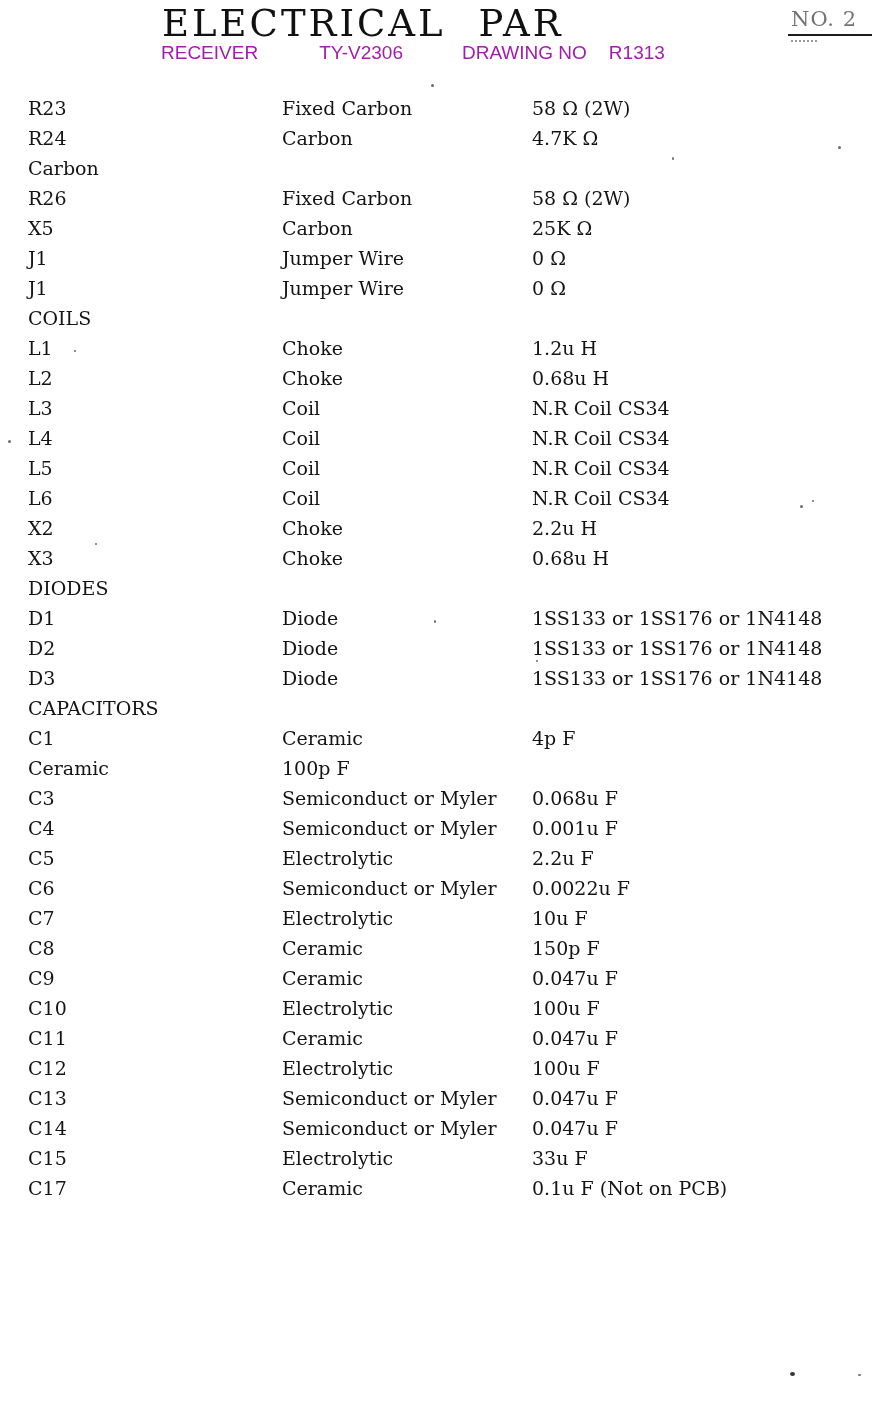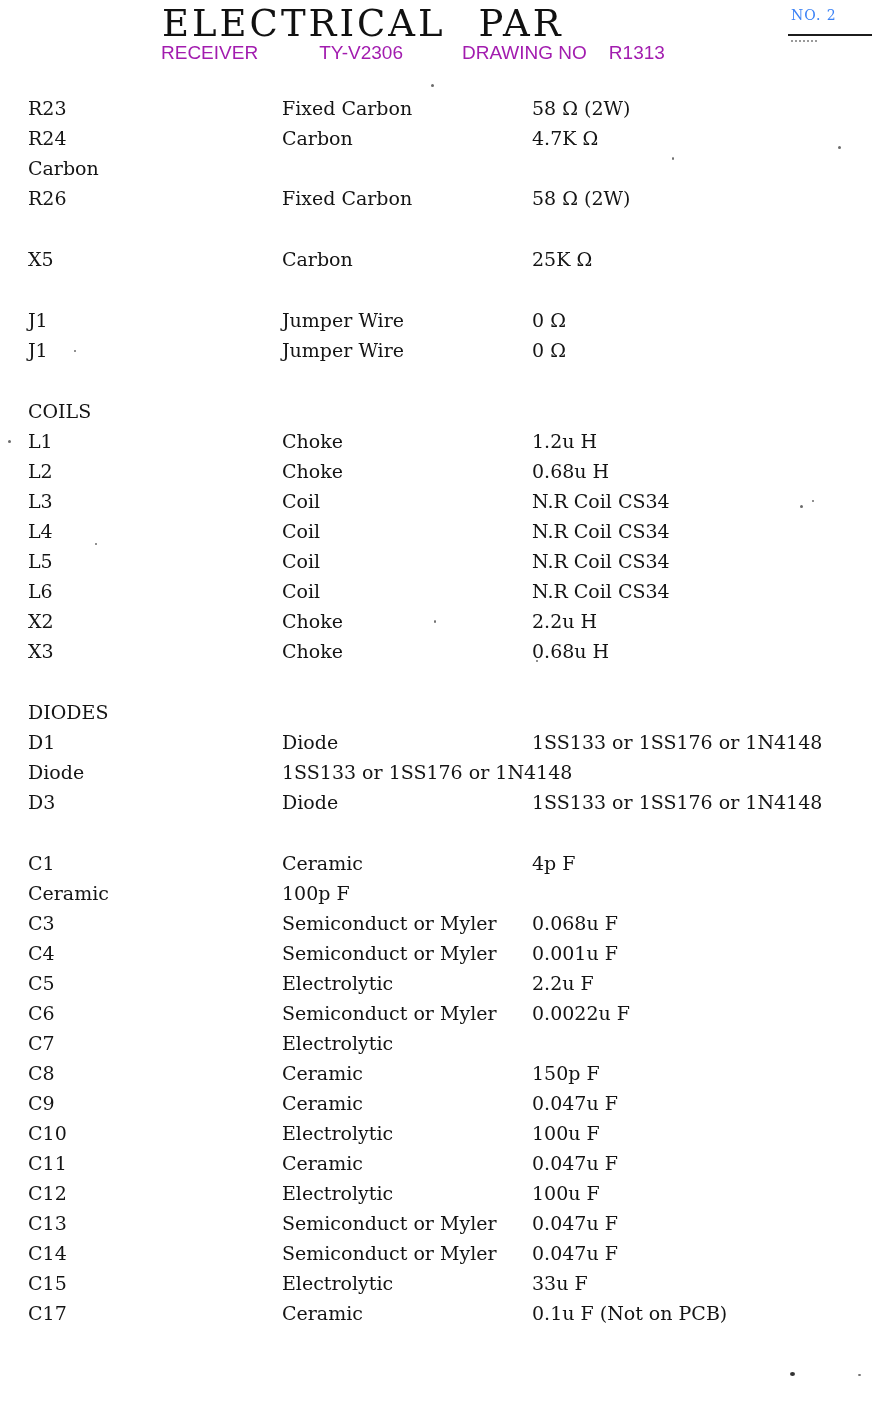--- a/index.html
+++ b/index.html
@@ -36,23 +36,23 @@
     white-space: nowrap;
   }
   .doc-subtitle .sub-part { display: inline-block; }
   .sub-receiver   { margin-right: 61px; }
   .sub-model      { margin-right: 59px; }
   .sub-drawing    { margin-right: 22px; }
   .page-no {
     position: absolute;
     left: 791px;
     top: 7px;
-    font-size: 14px;
+    font-size: 21px;
     letter-spacing: 1px;
-    color: #3b82f6;
+    color: #737373;
     white-space: nowrap;
   }
   .page-no-underline {
     position: absolute;
     left: 788px;
     top: 34px;
     width: 84px;
     height: 2px;
     background: #1c1c1c;
   }
@@ -63,21 +63,21 @@
     width: 26px;
     border-top: 2px dotted #9a9a9a;
   }
   
   .parts-list {
     position: absolute;
     top: 93px;
     left: 0;
     right: 0;
   }
-  .group + .group { margin-top: 31px; }
+  .group + .group { }
   .row {
     display: grid;
     grid-template-columns: 254px 250px 1fr;
     height: 30px;
     line-height: 30px;
     padding-left: 28px;
     font-size: 19px;
     white-space: nowrap;
   }
   .section-row { grid-template-columns: 1fr; }
@@ -192,30 +192,34 @@
       <div class="group">
         <div class="row section-row">
           <span class="cell">DIODES</span>
         </div>
         <div class="row">
           <span class="cell cell-ref">D1</span>
           <span class="cell cell-type">Diode</span>
           <span class="cell cell-value">1SS133 or 1SS176 or 1N4148</span>
         </div>
         <div class="row">
+          <span class="cell cell-ref">D2</span>
           <span class="cell cell-type">Diode</span>
           <span class="cell cell-value">1SS133 or 1SS176 or 1N4148</span>
         </div>
         <div class="row">
           <span class="cell cell-ref">D3</span>
           <span class="cell cell-type">Diode</span>
           <span class="cell cell-value">1SS133 or 1SS176 or 1N4148</span>
         </div>
       </div>
       <div class="group">
+        <div class="row section-row">
+          <span class="cell">CAPACITORS</span>
+        </div>
         <div class="row">
           <span class="cell cell-ref">C1</span>
           <span class="cell cell-type">Ceramic</span>
           <span class="cell cell-value">4p F</span>
         </div>
         <div class="row">
           <span class="cell cell-type">Ceramic</span>
           <span class="cell cell-value">100p F</span>
         </div>
         <div class="row">
@@ -234,20 +238,21 @@
           <span class="cell cell-value">2.2u F</span>
         </div>
         <div class="row">
           <span class="cell cell-ref">C6</span>
           <span class="cell cell-type">Semiconduct or Myler</span>
           <span class="cell cell-value">0.0022u F</span>
         </div>
         <div class="row">
           <span class="cell cell-ref">C7</span>
           <span class="cell cell-type">Electrolytic</span>
+          <span class="cell cell-value">10u F</span>
         </div>
         <div class="row">
           <span class="cell cell-ref">C8</span>
           <span class="cell cell-type">Ceramic</span>
           <span class="cell cell-value">150p F</span>
         </div>
         <div class="row">
           <span class="cell cell-ref">C9</span>
           <span class="cell cell-type">Ceramic</span>
           <span class="cell cell-value">0.047u F</span>

